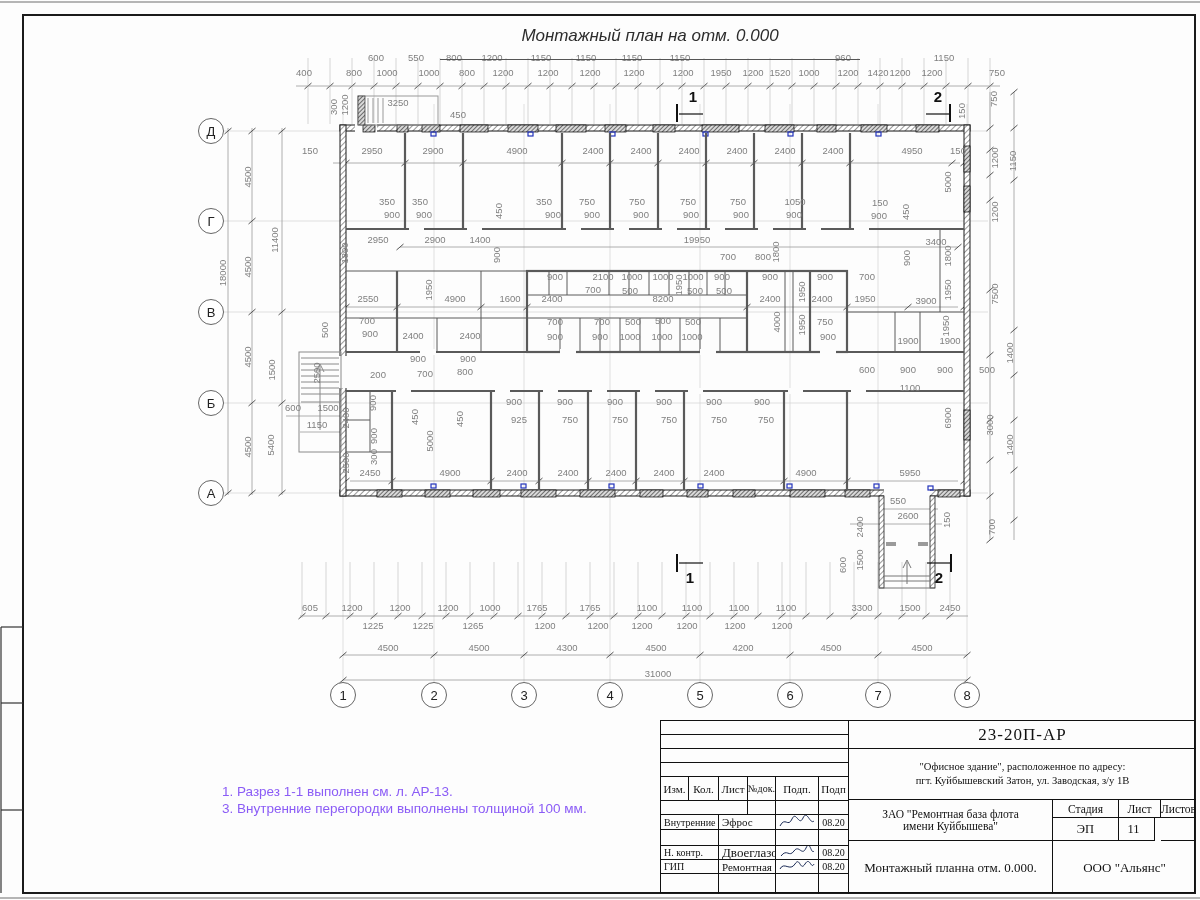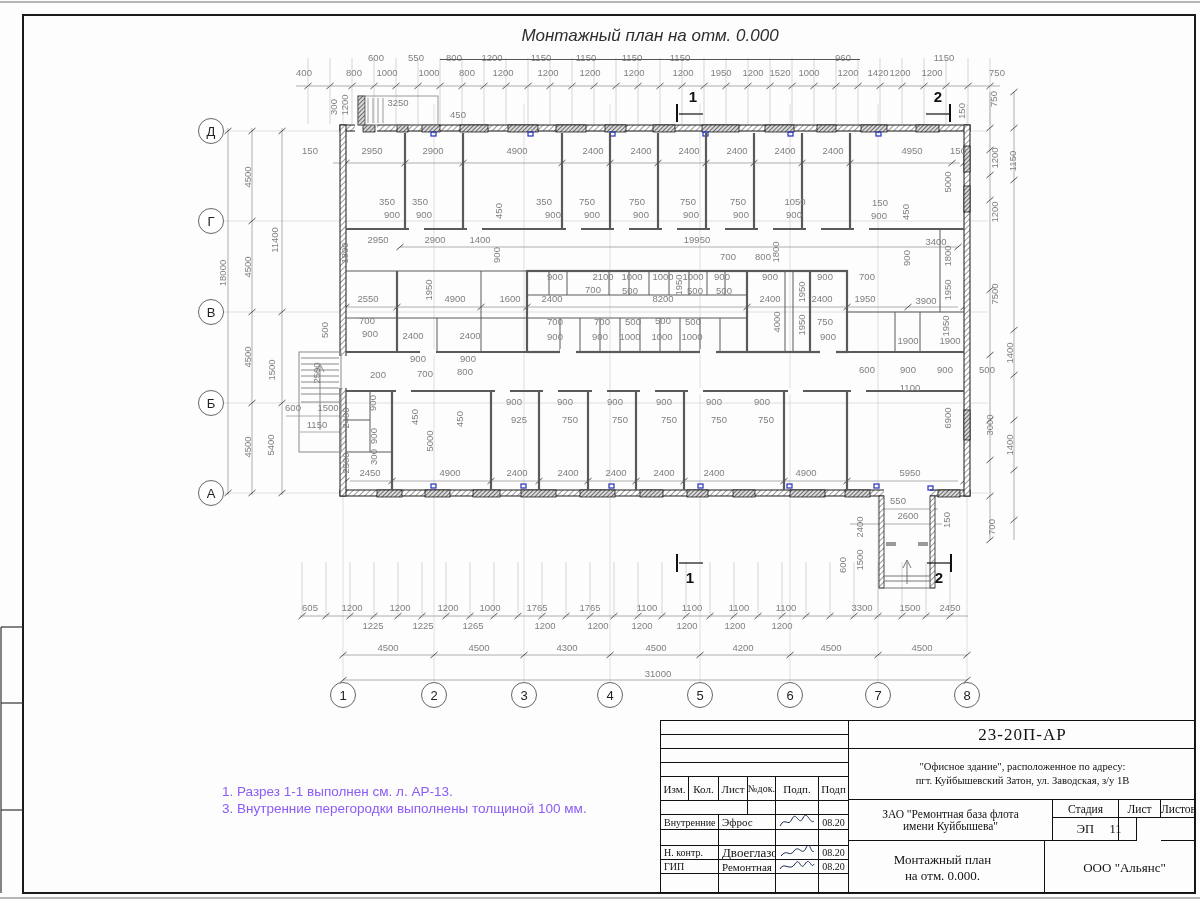--- a/index.html
+++ b/index.html
@@ -817,22 +817,22 @@
     <div>пгт. Куйбышевский Затон, ул. Заводская, з/у 1В</div>
   </div>
   <div class="cell b-b b-r" style="left:188px;top:79px;width:204px;height:41px;flex-direction:column;font-size:11.5px;">
     <div>ЗАО "Ремонтная база флота</div>
     <div>имени Куйбышева"</div>
   </div>
   <div class="cell b-b b-r" style="left:392px;top:79px;width:66px;height:18px;border-bottom-width:0.8px;font-size:11.5px;">Стадия</div>
   <div class="cell b-b b-r" style="left:458px;top:79px;width:42px;height:18px;border-bottom-width:0.8px;font-size:11.5px;">Лист</div>
   <div class="cell b-b" style="left:500px;top:79px;width:35px;height:18px;border-bottom-width:0.8px;font-size:11.5px;">Листов</div>
   <div class="cell b-b b-r" style="left:392px;top:97px;width:66px;height:23px;font-size:12.5px;">ЭП</div>
-  <div class="cell b-b b-r" style="left:434px;top:97px;width:42px;height:23px;font-size:12.5px;">11</div>
+  <div class="cell b-b b-r" style="left:452px;top:97px;width:42px;height:23px;font-size:12.5px;">11</div>
   <div class="cell b-b" style="left:500px;top:97px;width:35px;height:23px;"></div>
-  <div class="cell b-r" style="left:180px;top:120px;width:204px;height:53px;flex-direction:column;font-size:13px;">
+  <div class="cell b-r" style="left:188px;top:120px;width:204px;height:53px;flex-direction:row;font-size:13px;">
     <div>Монтажный план</div>
     <div>на отм. 0.000.</div>
   </div>
   <div class="cell" style="left:392px;top:120px;width:143px;height:53px;font-size:13px;">ООО "Альянс"</div>
 </div>
 
 </div>
 
 </body></html>

